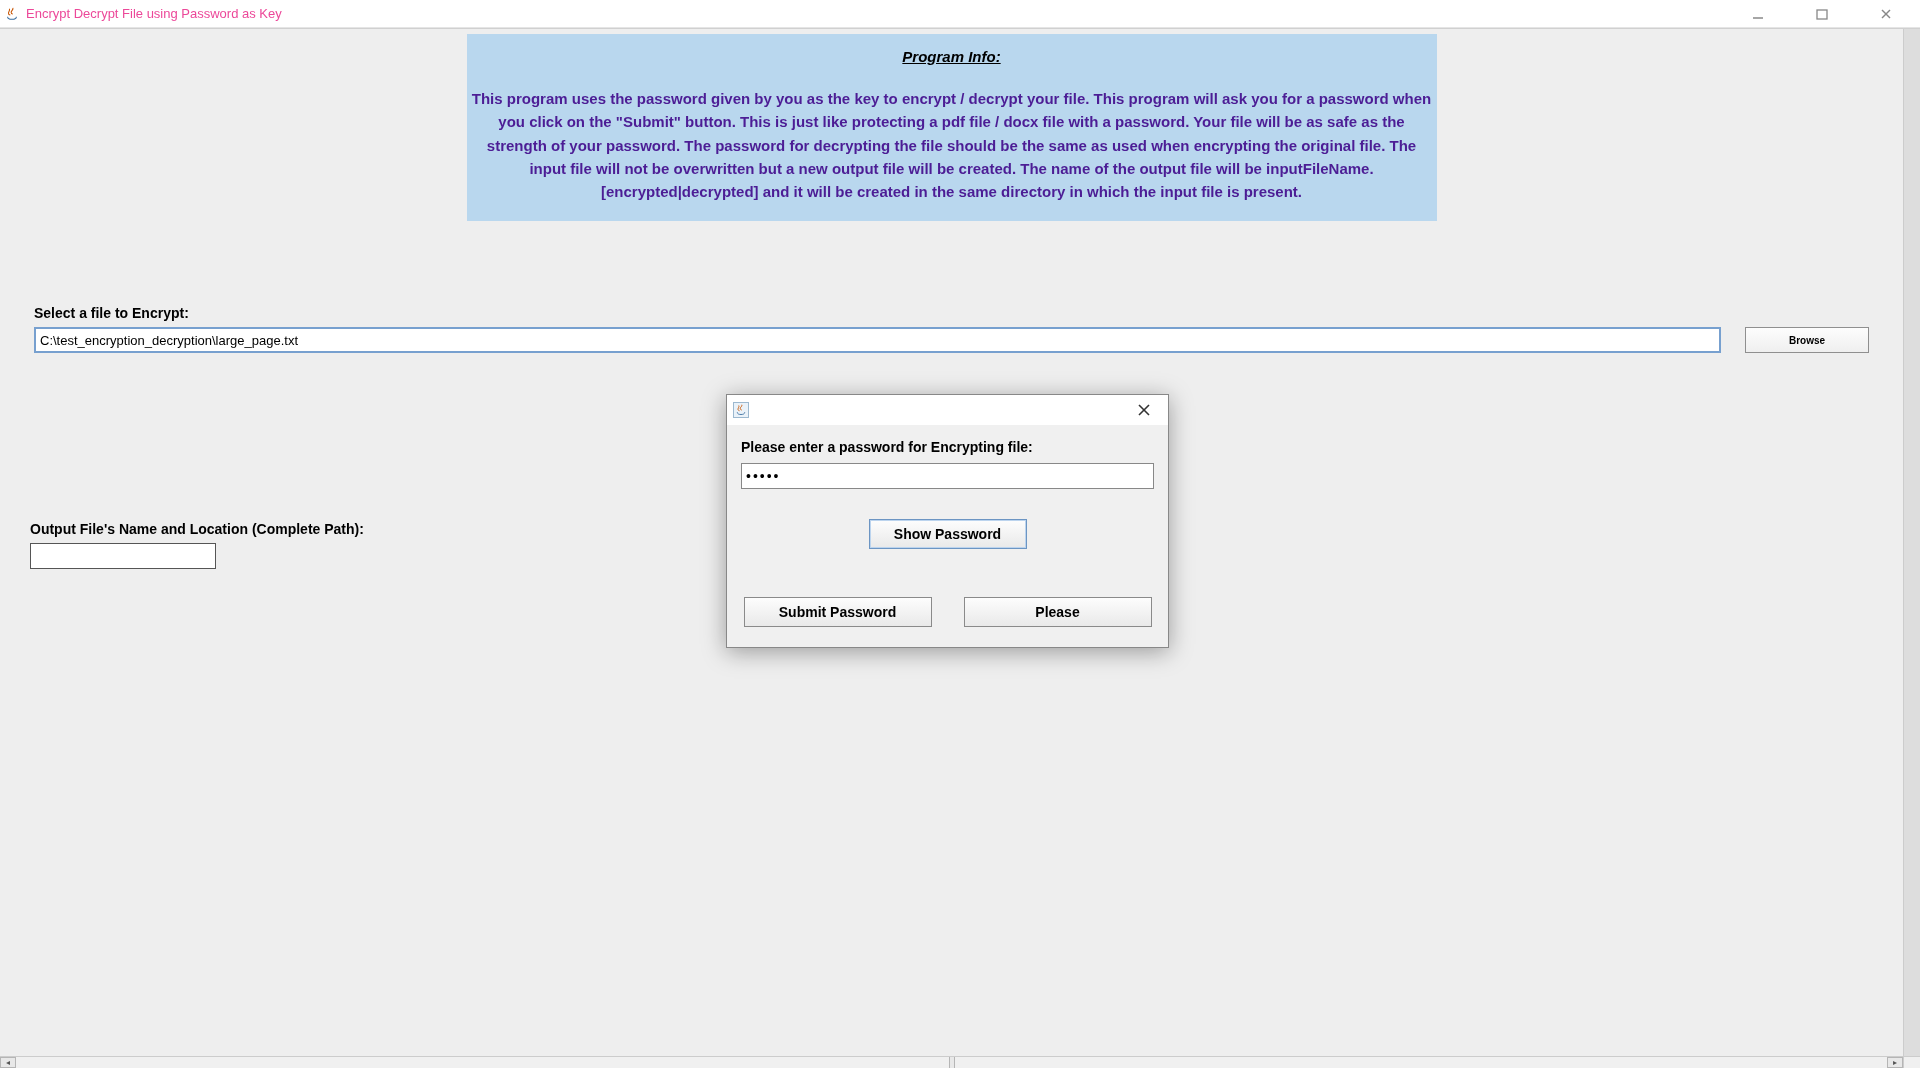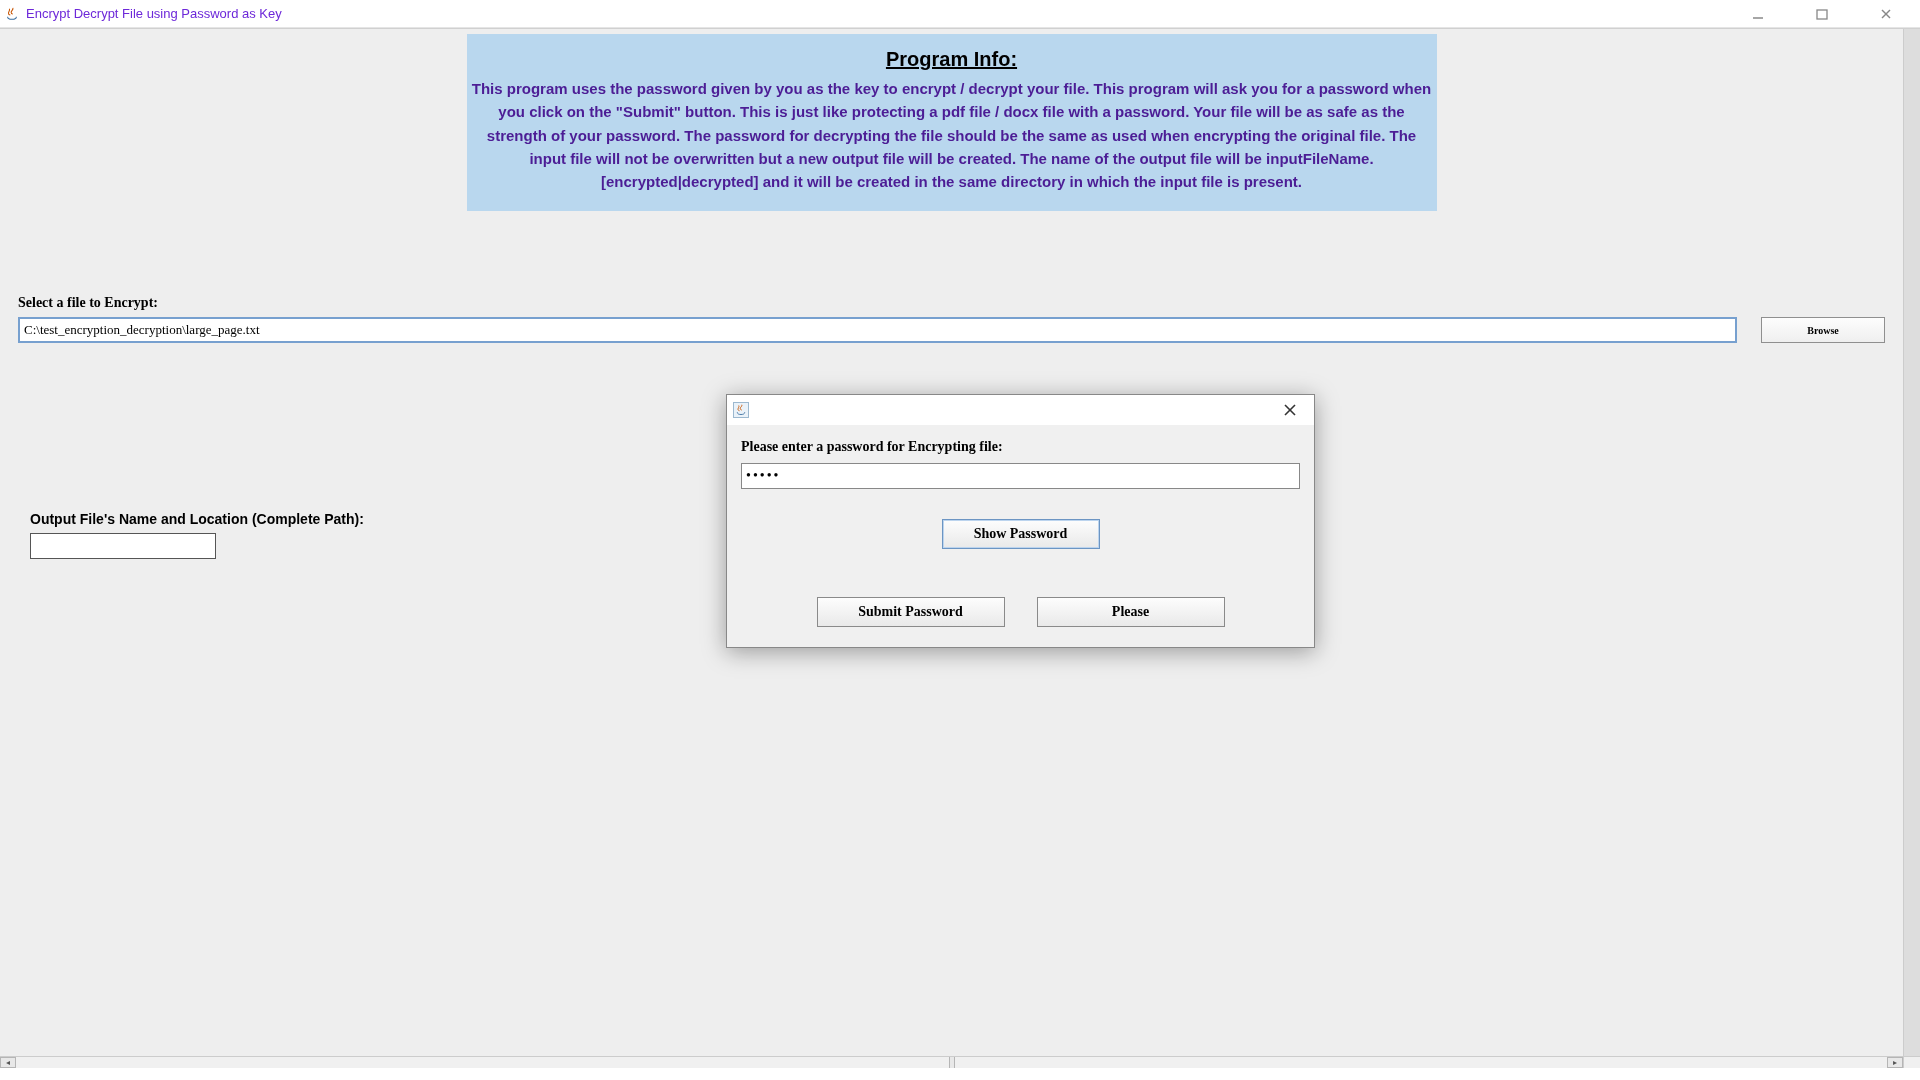--- a/index.html
+++ b/index.html
@@ -12,21 +12,21 @@
     overflow: hidden;
     position: relative;
   }
   .titlebar {
     height: 28px;
     background: #fff;
     border-bottom: 1px solid #e5e5e5;
     display: flex;
     align-items: center;
     padding: 0 4px;
-    color: #6d28d9;
+    color: #ec4899;
     justify-content: center;
   }
   .titlebar .java-icon {
     width: 16px; height: 16px;
     margin-right: 6px;
     display: inline-flex; align-items: center; justify-content: center;
   }
   .titlebar .java-icon svg { width: 14px; height: 14px; }
   .titlebar .title { font-size: 13px; }
   .win-controls {
@@ -100,23 +100,24 @@
   .info-panel {
     background: #b9d7ee;
     margin: 5px auto 0;
     width: 970px;
     padding: 14px 0 18px;
     text-align: center;
   }
   .info-title {
     font-weight: bold;
     text-decoration: underline;
-    font-size: 20px;
+    font-size: 15px;
     color: #000;
-    margin-bottom: 6px;
+    margin-bottom: 22px;
+    font-style: italic;
   }
   .info-body {
     font-weight: bold;
     font-size: 15px;
     color: #4c1d95;
     text-align: center;
     line-height: 1.55;
     padding: 0 2px;
   }
 
@@ -141,22 +142,21 @@
     display: flex; align-items: center; justify-content: center;
   }
   .radio-circle.checked::after {
     content: '';
     width: 5px; height: 5px;
     background: #333;
     border-radius: 50%;
   }
 
   .field-group {
-    margin: 84px 18px 0;
-    font-family: Liberation Serif, serif;
+    margin: 84px 34px 0;
   }
   .field-label {
     font-weight: bold;
     font-size: 14px;
     margin-bottom: 6px;
     display: block;
   }
   .field-row { display: flex; gap: 24px; }
   .text-input {
     flex: 1;
@@ -185,25 +185,24 @@
 
   .output-group {
     margin: 168px 30px 0;
   }
 
   
   .dialog {
     position: absolute;
     left: 726px;
     top: 394px;
-    width: 589px;
+    width: 443px;
     background: #f0f0f0;
     border: 1px solid #888;
     box-shadow: 0 4px 22px rgba(0,0,0,0.35);
-    font-family: Liberation Serif, serif;
   }
   .dialog-titlebar {
     height: 30px;
     background: #fff;
     display: flex;
     align-items: center;
     padding: 0 6px;
   }
   .dialog-titlebar .java-icon {
     width: 16px; height: 16px;

